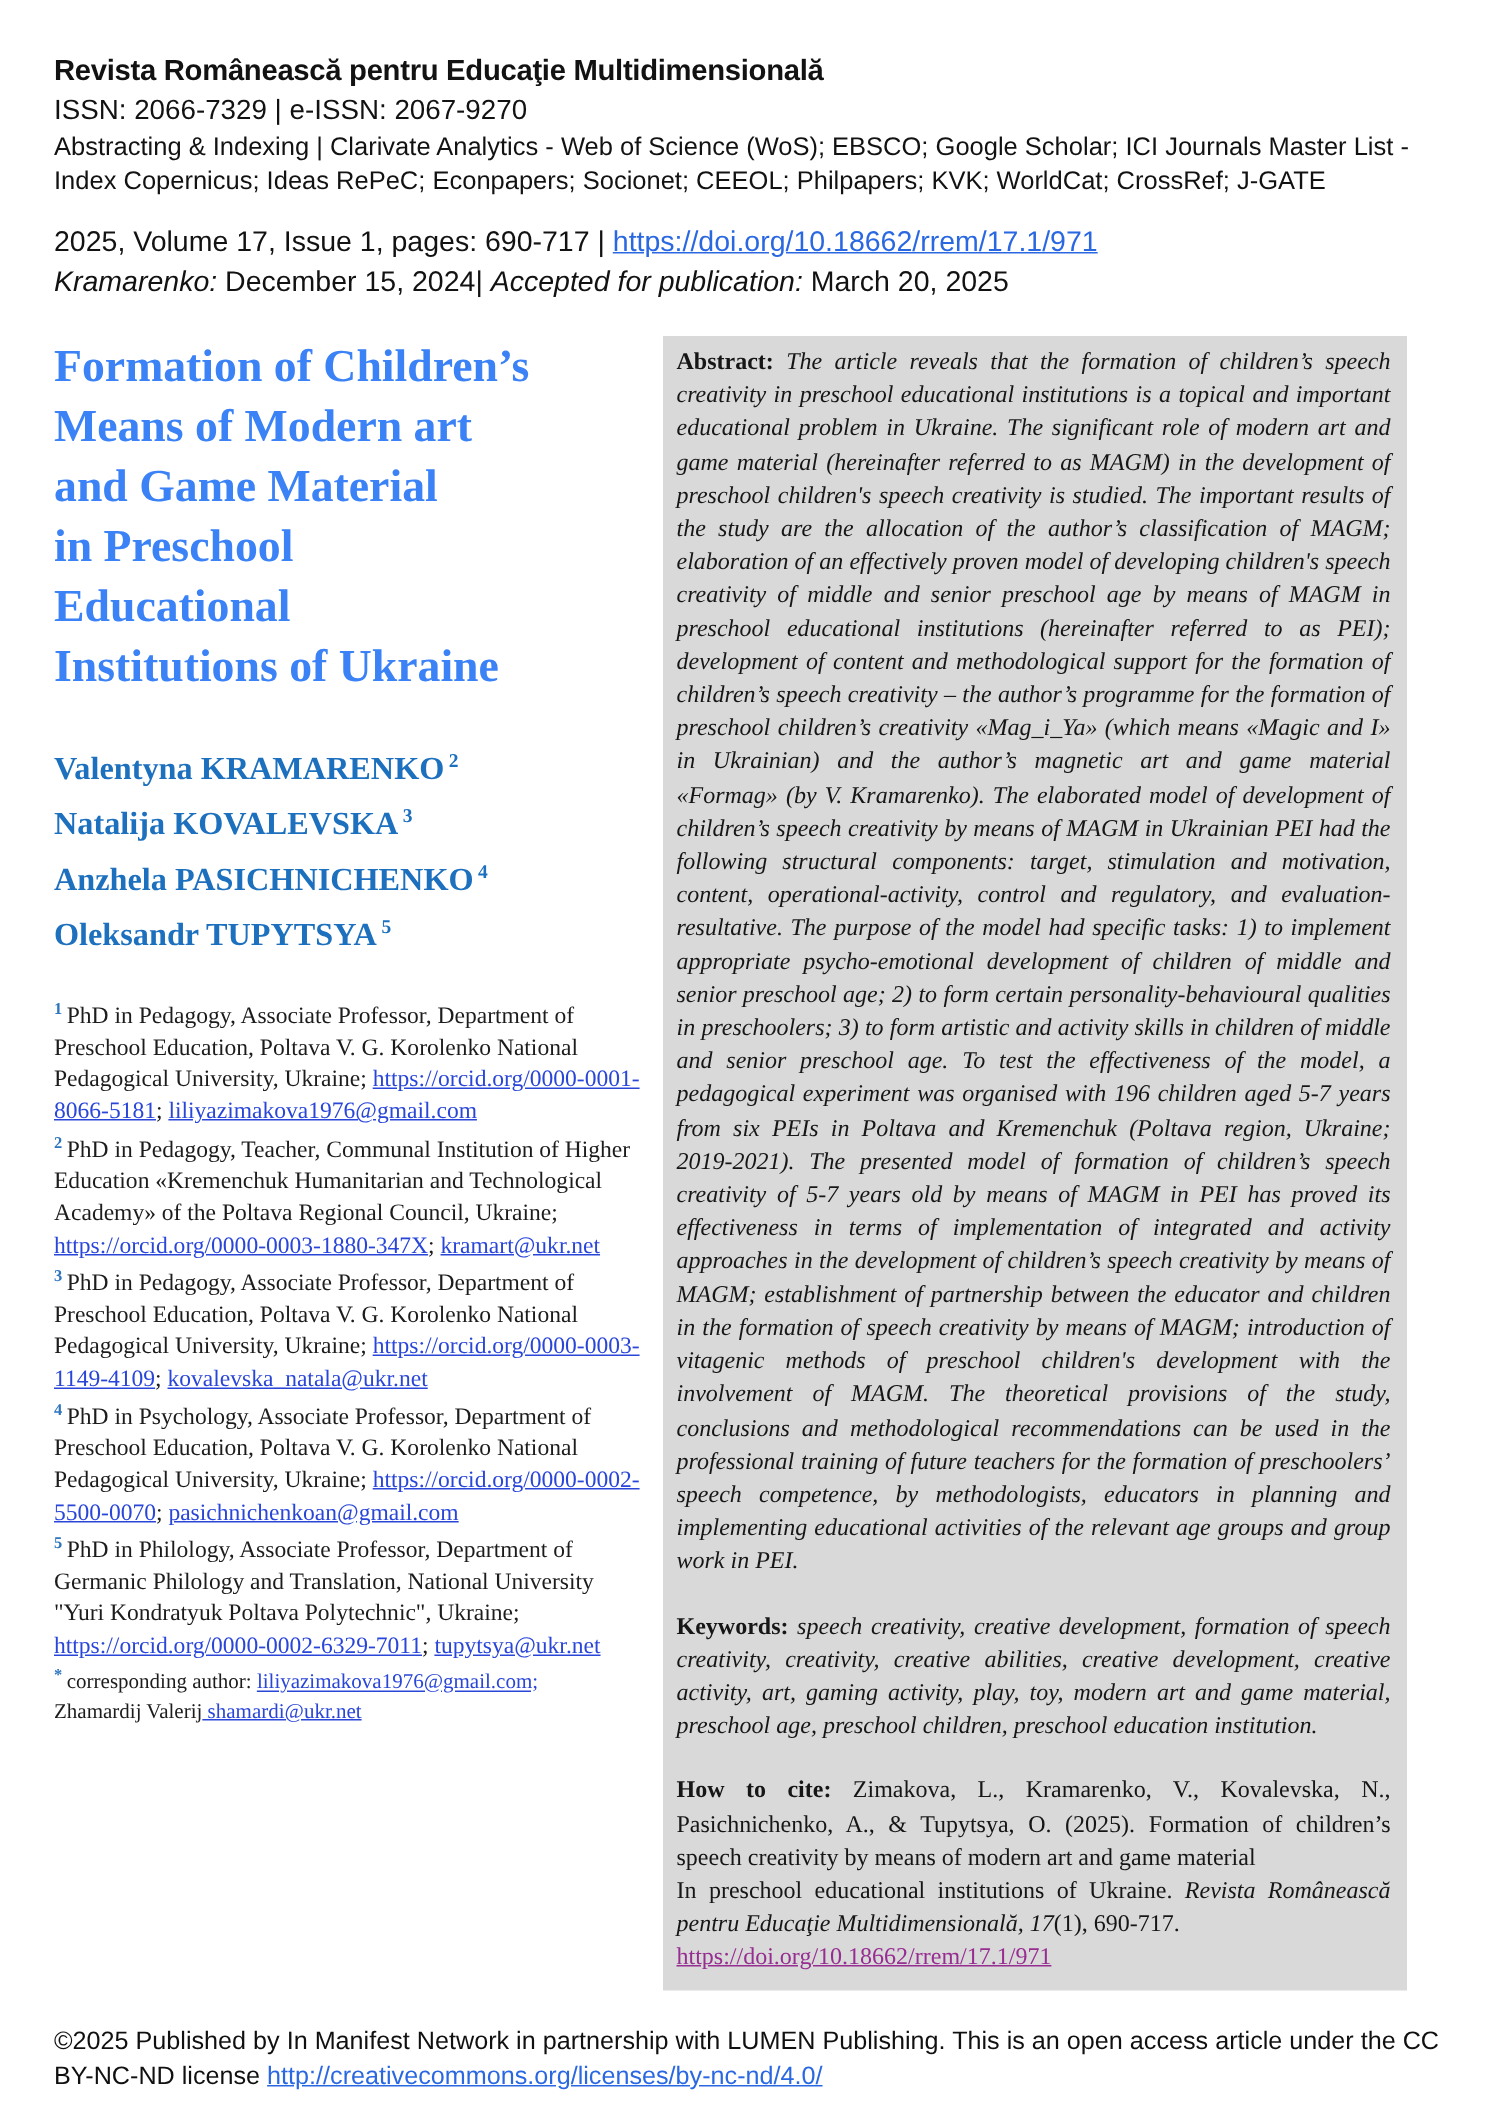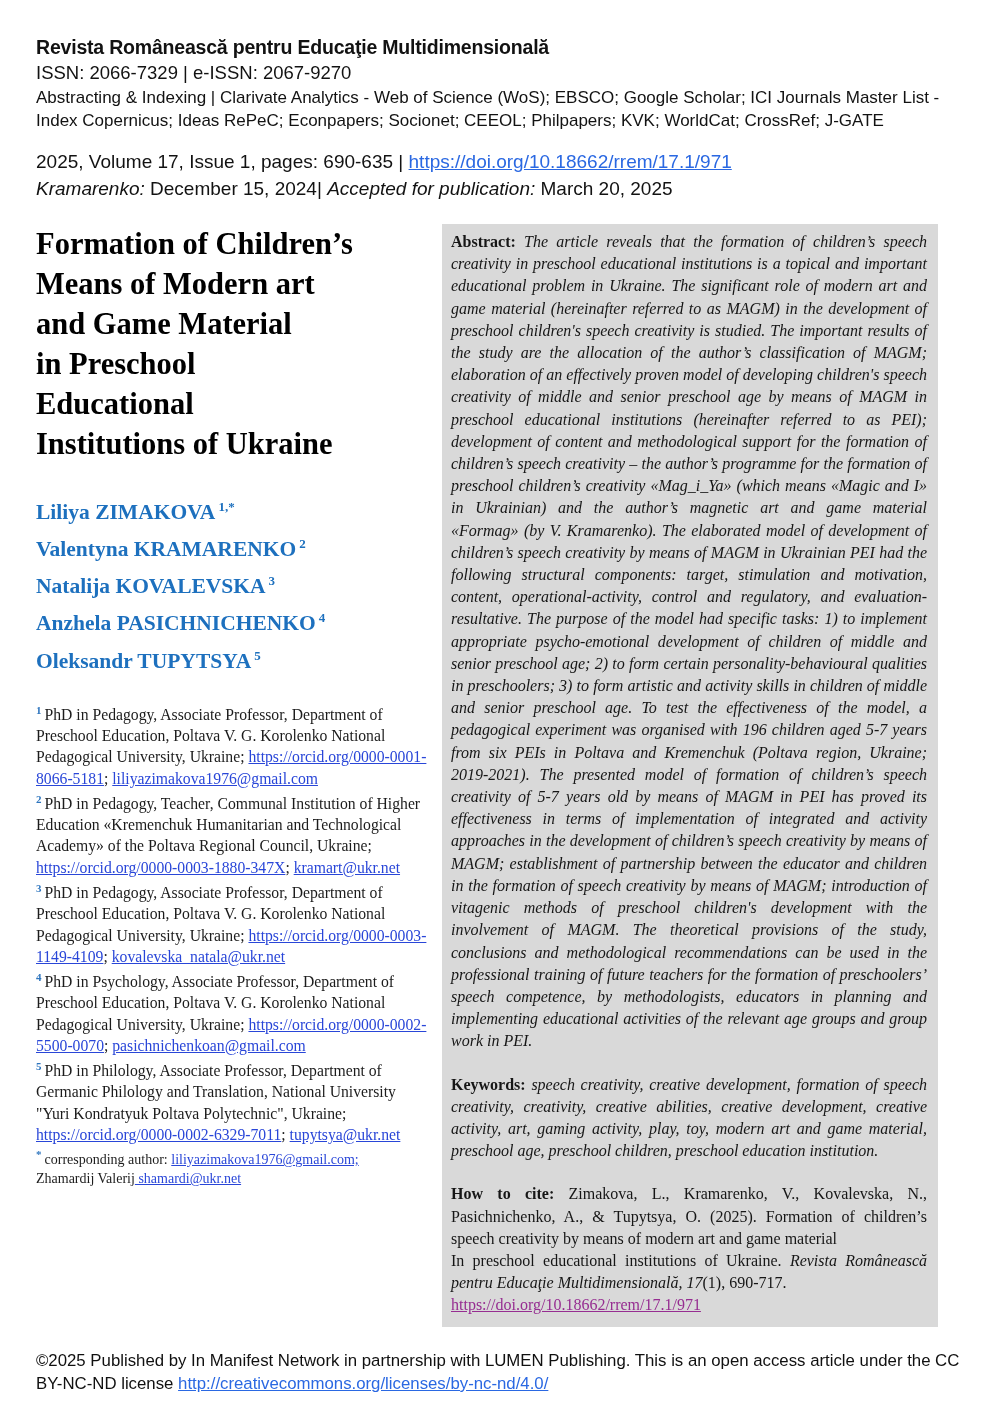--- a/index.html
+++ b/index.html
@@ -17,21 +17,21 @@
   .volume-line { font-size:19px; line-height:26px; margin-top:17px; }
   .submitted-line { font-size:19px; line-height:27px; }
   .it { font-style:italic; }
   a { cursor:pointer; }
   .link-bright { color:#2a68e2; text-decoration:underline; }
   .link-fn { color:#2946d8; text-decoration:underline; overflow-wrap:anywhere; }
   .link-purple { color:#962d91; text-decoration:underline; overflow-wrap:anywhere; }
   
   .columns { display:flex; align-items:flex-start; margin-top:22px; gap:12px; }
   .left-col { width:394px; flex:none; }
-  .title { margin:0; font-size:30.5px; font-weight:700; line-height:40px; color:#000000; }
+  .title { margin:0; font-size:30.5px; font-weight:700; line-height:40px; color:#3b82f6; }
   .title span { display:block; }
   .authors { margin-top:27px; }
   .author-line { font-size:21.5px; font-weight:700; color:#1d70be; line-height:31px; }
   .author-line sup { font-size:13px; margin-left:3px; }
   .footnotes { margin-top:23px; }
   .footnote { margin:0; font-size:15.7px; line-height:21.2px; color:#1c1c1c; }
   .fn-marker { color:#2e75be; font-weight:700; font-size:11px; margin-right:3px; }
   .footnote-small { font-size:14px; line-height:19.5px; }
   
   .abstract-box {
@@ -51,41 +51,40 @@
 </head>
 <body>
 
 <div class="page">
 
   <header class="hdr">
     <div class="journal-title">Revista Românească pentru Educaţie Multidimensională</div>
     <div class="issn-line">ISSN: 2066-7329 | e-ISSN: 2067-9270</div>
     <div class="indexing-line">Abstracting &amp; Indexing | Clarivate Analytics - Web of Science (WoS); EBSCO; Google Scholar; ICI Journals Master List - Index Copernicus; Ideas RePeC; Econpapers; Socionet; CEEOL; Philpapers;  KVK; WorldCat; CrossRef; J-GATE</div>
     <div class="volume-line">
-      <span>2025, Volume 17, Issue 1, pages: 690-635 | </span><a class="link-bright">https://doi.org/10.18662/rrem/17.1/971</a>
+      <span>2025, Volume 17, Issue 1, pages: 690-717 | </span><a class="link-bright">https://doi.org/10.18662/rrem/17.1/971</a>
     </div>
     <div class="submitted-line">
       <span class="it">Kramarenko:</span><span> December 15, 2024| </span><span class="it">Accepted for publication:</span><span> March 20, 2025</span>
     </div>
   </header>
 
   <main class="columns">
 
     <div class="left-col">
       <h1 class="title">
         <span>Formation of Children’s</span>
         <span>Means of Modern art</span>
         <span>and Game Material</span>
         <span>in Preschool</span>
         <span>Educational</span>
         <span>Institutions of Ukraine</span>
       </h1>
 
       <div class="authors">
-        <div class="author-line"><span>Liliya ZIMAKOVA</span><sup>1,*</sup></div>
         <div class="author-line"><span>Valentyna KRAMARENKO</span><sup>2</sup></div>
         <div class="author-line"><span>Natalija KOVALEVSKA</span><sup>3</sup></div>
         <div class="author-line"><span>Anzhela PASICHNICHENKO</span><sup>4</sup></div>
         <div class="author-line"><span>Oleksandr TUPYTSYA</span><sup>5</sup></div>
       </div>
 
       <div class="footnotes">
         <p class="footnote"><sup class="fn-marker">1</sup><span>PhD in Pedagogy, Associate Professor, Department of Preschool Education, Poltava V. G. Korolenko National Pedagogical University, Ukraine; </span><a class="link-fn">https://orcid.org/0000-0001-8066-5181</a><span>; </span><a class="link-fn">liliyazimakova1976@gmail.com</a></p>
         <p class="footnote"><sup class="fn-marker">2</sup><span>PhD in Pedagogy, Teacher,  Communal Institution of Higher Education «Kremenchuk Humanitarian and Technological Academy» of the Poltava Regional Council, Ukraine; </span><a class="link-fn">https://orcid.org/0000-0003-1880-347X</a><span>; </span><a class="link-fn">kramart@ukr.net</a></p>
         <p class="footnote"><sup class="fn-marker">3</sup><span>PhD in Pedagogy, Associate Professor, Department of Preschool Education, Poltava V. G. Korolenko National Pedagogical University, Ukraine; </span><a class="link-fn">https://orcid.org/0000-0003-1149-4109</a><span>; </span><a class="link-fn">kovalevska_natala@ukr.net</a></p>

